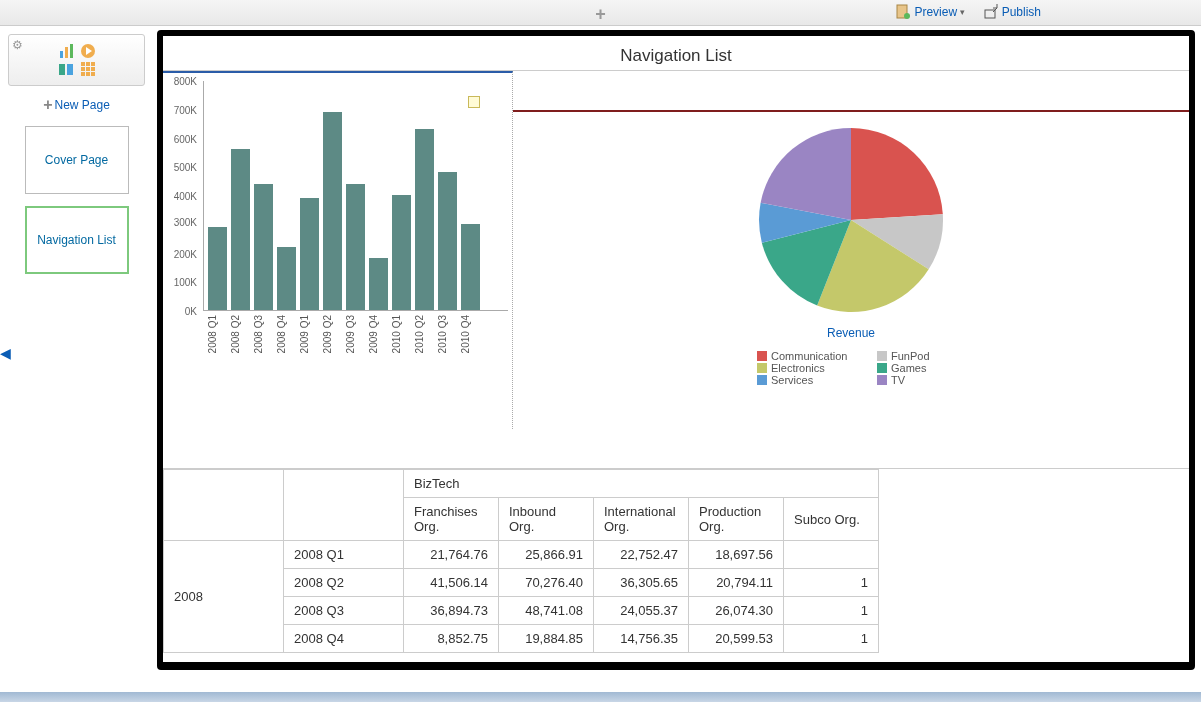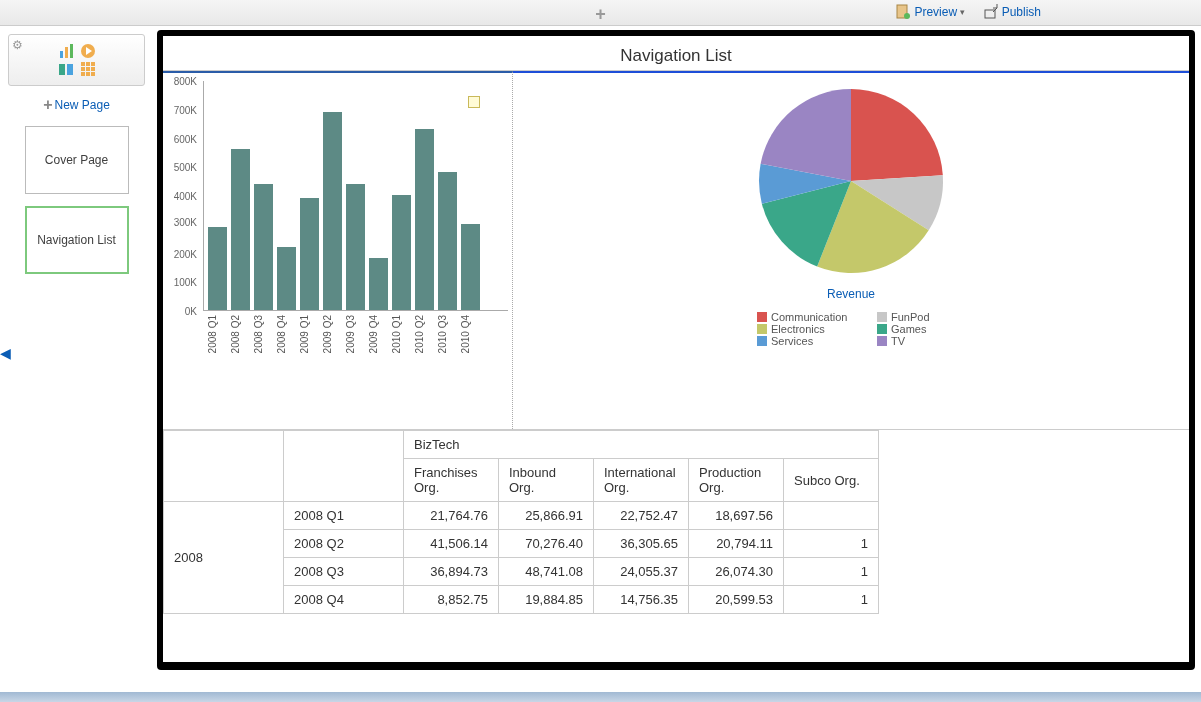--- a/index.html
+++ b/index.html
@@ -11,41 +11,41 @@
 .topbar .chevron { font-size: 9px; color: #666; }
 
 .main { display: flex; height: 676px; }
 .sidebar { width: 153px; background: #fff; padding: 8px; text-align: center; }
 .comp-palette { border: 1px solid #ccc; border-radius: 3px; background: linear-gradient(#fff,#eee); padding: 6px 4px; position: relative; }
 .comp-palette .gear { position: absolute; top: 3px; left: 3px; color: #999; font-size: 12px; }
 .comp-row { display: flex; justify-content: center; gap: 6px; margin: 2px 0; }
 .ico { width: 16px; height: 16px; display: inline-block; }
 .new-page { margin-top: 10px; color: #0a5db5; font-size: 12px; cursor: pointer; display: inline-flex; align-items: center; gap: 2px; }
 .new-page .plus { color: #888; font-size: 16px; font-weight: bold; }
-.thumb { width: 104px; height: 68px; margin: 12px auto 0; border: 1px solid #bbb; display: flex; align-items: center; justify-content: center; font-size: 12px; color: #404040; background: #fff; cursor: pointer; }
+.thumb { width: 104px; height: 68px; margin: 12px auto 0; border: 1px solid #bbb; display: flex; align-items: center; justify-content: center; font-size: 12px; color: #0369a1; background: #fff; cursor: pointer; }
 .thumb.selected { border: 2px solid #7dc97d; }
 .collapse-handle { position: absolute; left: 0; top: 345px; width: 12px; height: 18px; color: #0a5db5; font-size: 14px; cursor: pointer; }
 
 .canvas-area { flex: 1; padding: 4px 6px 0 4px; }
 .canvas-outer { border: 6px solid #000; border-bottom: 8px solid #000; border-radius: 4px; background: #fff; height: 640px; overflow: hidden; position: relative; }
 .page-title { text-align: center; font-size: 17px; color: #333; padding: 10px 0 4px; }
 .layout-row { display: flex; border-top: 1px solid #ccc; }
 .layout-row > div { border-right: 1px dotted #aaa; }
 .layout-row > div:last-child { border-right: none; }
 
 .brand-tbl { width: 306px; padding: 0; }
 .brand-tbl table { width: 100%; border-collapse: collapse; font-size: 15px; }
 .brand-tbl th { text-align: center; font-weight: bold; padding: 10px 8px; color: #333; }
 .brand-tbl td { padding: 10px 10px; color: #333; }
 .brand-tbl td.num { text-align: right; }
 
 .handle { position: absolute; top: 60px; left: 305px; width: 12px; height: 12px; background: #fffbd6; border: 1px solid #c9b95a; cursor: move; z-index: 5; }
 
 .bar-chart { width: 350px; height: 358px; border-right: 1px dotted #aaa; border-top: 2px solid #2a5ca8; }
-.pie-chart { flex: 1; height: 358px; border-top: 2px solid #1d4ed8; border-right: 2px solid #2a5ca8; position: relative; }
+.pie-chart { flex: 1; height: 358px; border-top: 2px solid #7f1d1d; border-right: 2px solid #2a5ca8; position: relative; margin-top: 39px; }
 
 .bar-area { position: relative; padding: 8px 4px 4px 40px; height: 290px; }
 .y-axis { position: absolute; left: 0; top: 8px; bottom: 50px; width: 36px; }
 .y-tick { position: absolute; right: 2px; font-size: 10px; color: #666; transform: translateY(-50%); }
 .bars { position: relative; height: 230px; display: flex; align-items: flex-end; gap: 4px; border-bottom: 1px solid #aaa; border-left: 1px solid #aaa; padding-left: 4px; }
 .bar { width: 19px; background: #5d8a85; }
 .x-labels { display: flex; gap: 4px; padding-left: 4px; margin-top: 4px; }
 .x-lab { width: 19px; writing-mode: vertical-rl; transform: rotate(180deg); font-size: 10px; color: #555; text-align: left; }
 
 .pie-wrap { display: flex; flex-direction: column; align-items: center; padding: 8px; }

